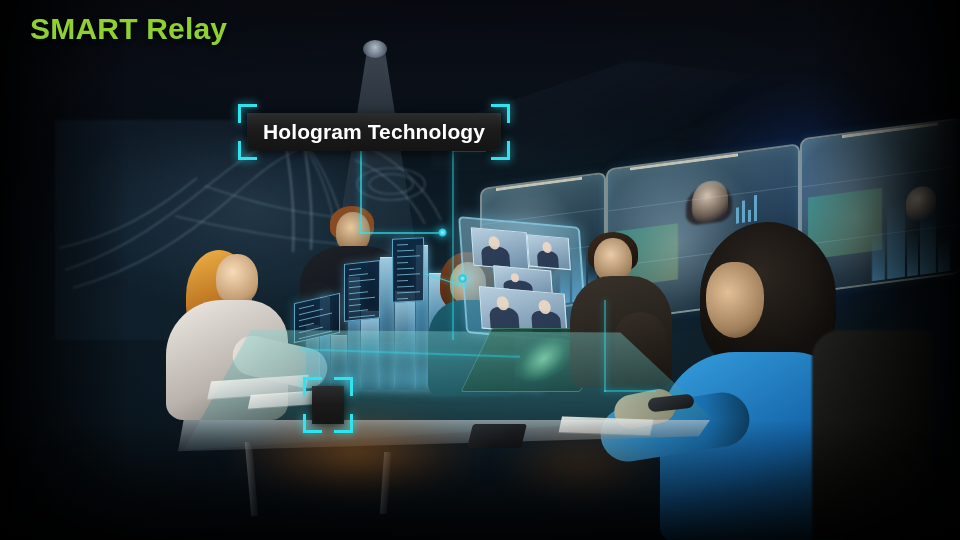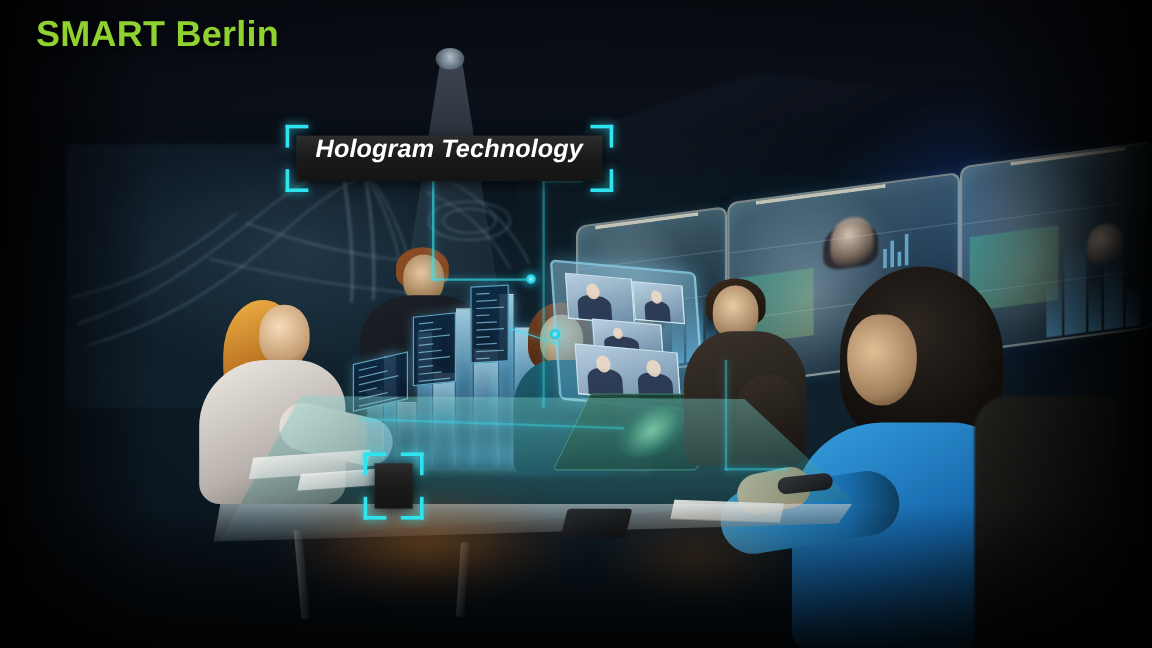--- a/index.html
+++ b/index.html
@@ -225,25 +225,24 @@
 
   
   .brkt{position:absolute;background:rgba(52,226,238,.85);box-shadow:0 0 6px rgba(40,220,245,.75);}
 
   
   .callout{position:absolute;}
   .callout .bar{
     position:relative;
     background:linear-gradient(180deg,#2c2c2c 0%,#1b1b1b 45%,#141414 100%);
     color:#ffffff;
-    display:flex;
+    display:flex;align-items:center;
     padding:0 16px;
     box-shadow:0 2px 10px rgba(0,0,0,.7);
     white-space:nowrap;
-    font-style:italic;
   }
   .callout .bar span{font-weight:bold;letter-spacing:.1px;}
   .corner{position:absolute;width:16px;height:16px;}
   .corner.tl{border-left:3px solid #2fe3ef;border-top:3px solid #2fe3ef;left:-9px;top:-9px;}
   .corner.tr{border-right:3px solid #2fe3ef;border-top:3px solid #2fe3ef;right:-9px;top:-9px;}
   .corner.bl{border-left:3px solid #2fe3ef;border-bottom:3px solid #2fe3ef;left:-9px;bottom:-9px;}
   .corner.br{border-right:3px solid #2fe3ef;border-bottom:3px solid #2fe3ef;right:-9px;bottom:-9px;}
   .corner{filter:drop-shadow(0 0 4px rgba(47,227,239,.85));}
 
   #callout-hologram{left:247px;top:113px;}
@@ -560,15 +559,15 @@
 
   <div class="callout" id="callout-relay">
     <div class="bar">
       <div class="corner tl"></div>
       <div class="corner tr"></div>
       <div class="corner bl"></div>
       <div class="corner br"></div>
     </div>
   </div>
 
-  <div id="page-title">SMART Berlin</div>
+  <div id="page-title">SMART Relay</div>
 
 </div>
 
 </body></html>

